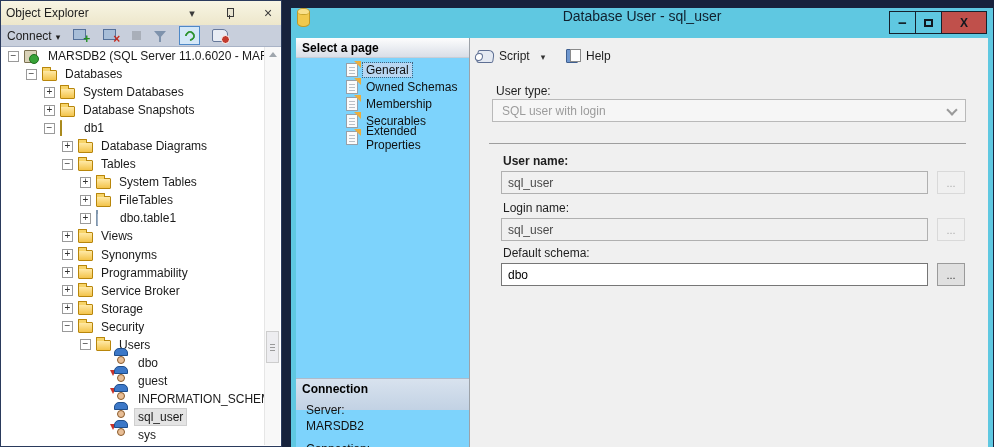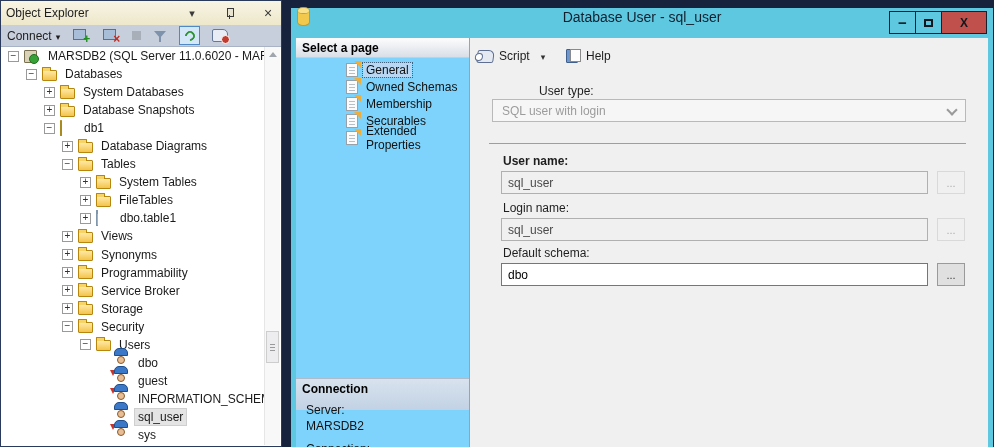--- a/index.html
+++ b/index.html
@@ -88,21 +88,21 @@
   .scroll-up{height:14px;display:flex;align-items:center;justify-content:center;}
   .scroll-up::before{content:"";border-left:4px solid transparent;border-right:4px solid transparent;
       border-bottom:5px solid #9FA6AD;}
   .scroll-thumb{position:absolute;left:1px;top:284px;width:13px;height:32px;background:#EDEDF0;
       border:1px solid #CDCDCD;}
   .scroll-thumb::before{content:"";position:absolute;left:3px;right:3px;top:15px;height:1px;
       background:#9A9A9A;box-shadow:0 3px #9A9A9A,0 -3px #9A9A9A;}
 
   
   #dlg{position:absolute;left:291px;top:8px;width:702px;height:439px;background:#5FC8E1;}
-  .dlg-title{height:17px;position:relative;display:flex;align-items:center;padding:0 6px;}
+  .dlg-title{height:17px;position:relative;display:flex;padding:0 6px;}
   .dlg-title-text{position:absolute;left:0;right:0;text-align:center;font-size:14px;color:#10202E;}
   .ic-cyl{width:13px;height:19px;background:#F2C94C;border:1px solid #C09A28;
       border-radius:6px/4px;position:relative;z-index:1;}
   .ic-cyl::before{content:"";position:absolute;left:0;right:0;top:0;height:5px;
       background:#F9E08A;border-bottom:1px solid #C8A52E;border-radius:6px/4px;}
   .wbtns{position:absolute;right:6px;top:3px;display:flex;z-index:2;}
   .wbtn{width:27px;height:23px;border:1px solid #15202C;margin-left:-1px;background:#5FC8E1;
       display:flex;align-items:center;justify-content:center;font-weight:bold;font-size:12px;color:#10181F;}
   .wbtn.close{width:46px;background:#C0504B;}
   .min-g::before{content:"−";font-size:15px;}
@@ -357,21 +357,21 @@
       <div class="tool" style="left:7px;">
         <span class="ic-scroll"></span>
         <span>Script</span>
         <span class="sarr" style="margin-left:6px;"></span>
       </div>
       <div class="tool" style="left:96px;">
         <span class="ic-book"></span>
         <span>Help</span>
       </div>
 
-      <div class="lbl" style="left:26px;top:46px;margin-left:43px;">User type:</div>
+      <div class="lbl" style="left:26px;top:46px;">User type:</div>
       <div class="combo">
         <span>SQL user with login</span>
         <span class="chev"></span>
       </div>
 
       <div class="sep"></div>
 
       <div class="lbl" style="left:33px;top:116px;font-weight:bold;">User name:</div>
       <input class="tbox dis" style="top: 133px;" readonly="" value="sql_user">
       <button class="browse dis" style="top:133px;" disabled="">...</button>

